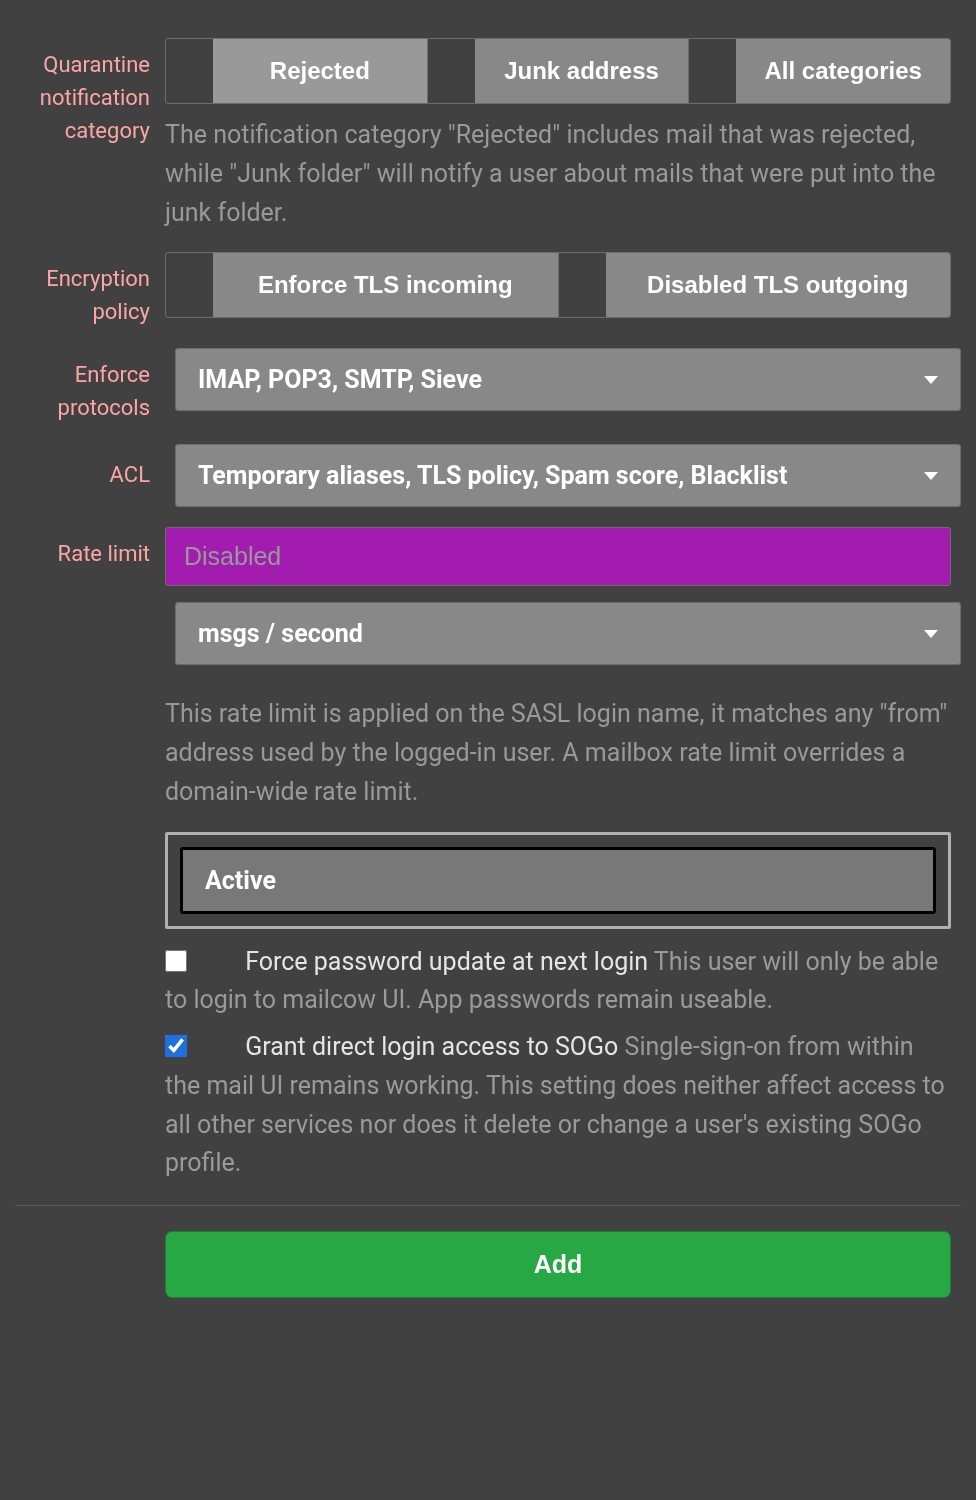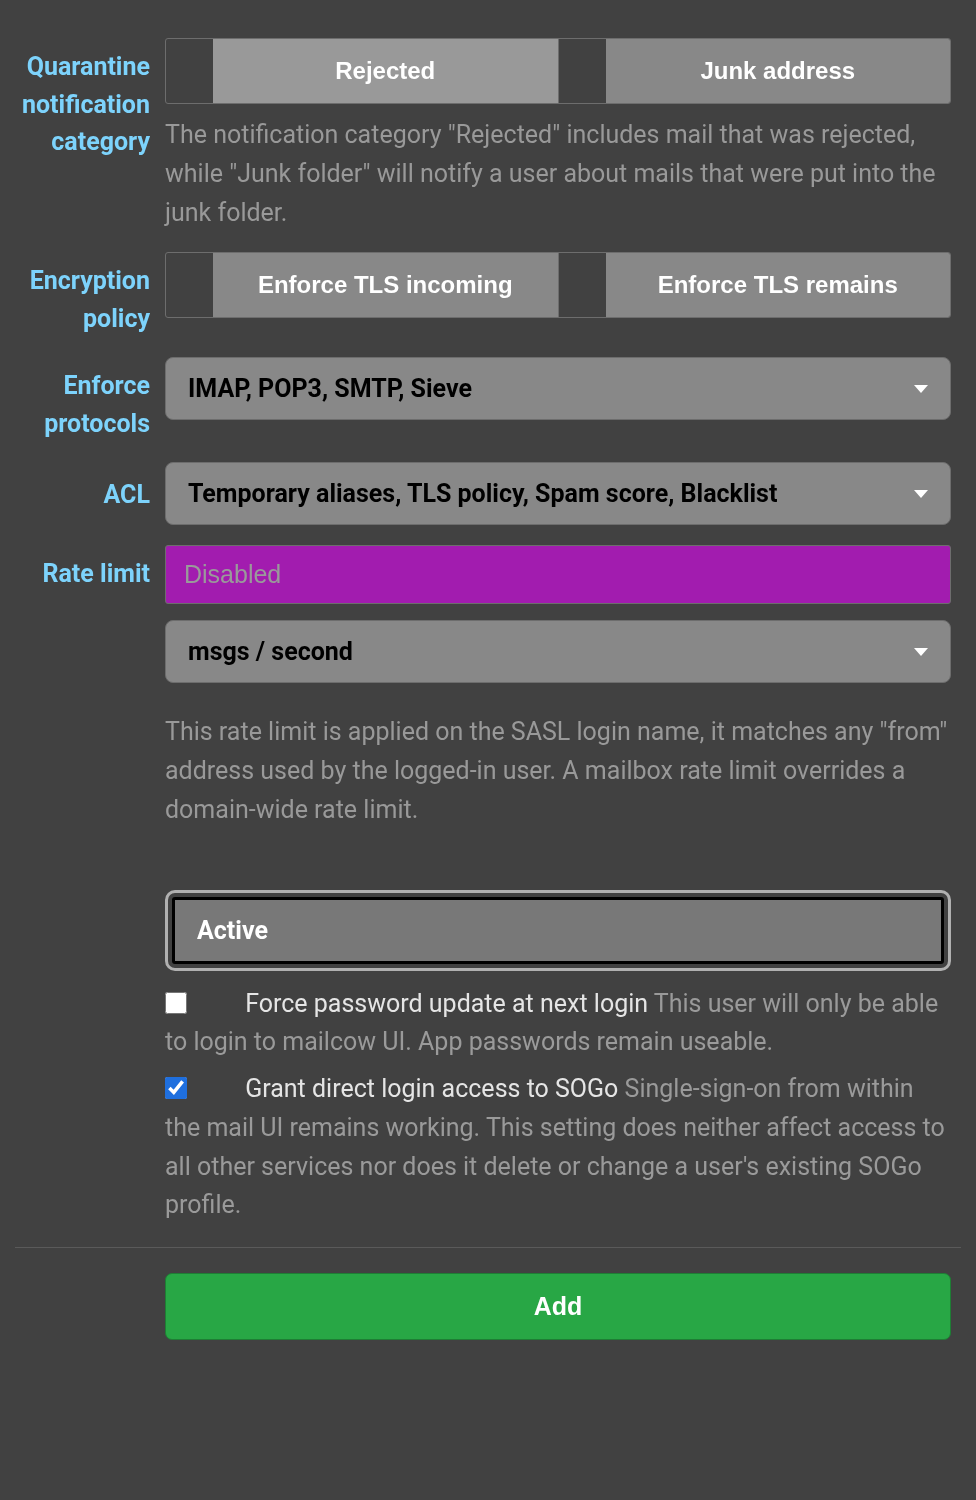--- a/index.html
+++ b/index.html
@@ -14,24 +14,23 @@
   .container { padding: 0 15px 0 15px; }
   .row {
     display: flex;
     margin-bottom: 20px;
   }
   .label-col {
     width: 150px;
     text-align: right;
     padding-right: 15px;
     padding-top: 10px;
-    color: #7dd3fc;
-    font-size: 25px;
+    color: #fca5a5;
+    font-size: 22px;
     line-height: 1.5;
-    font-weight: bold;
   }
   .field-col {
     flex: 1;
     padding-right: 10px;
   }
   .btn-group {
     display: flex;
     width: 100%;
     border-radius: 3px;
     overflow: hidden;
@@ -58,27 +57,28 @@
     font-size: 25px;
     line-height: 1.55;
     margin-top: 12px;
   }
   .select {
     display: flex;
     align-items: center;
     justify-content: space-between;
     background: #888;
     border: 1px solid #6d6d6d;
-    border-radius: 8px;
+    border-radius: 3px;
     padding: 16px 22px;
     font-size: 25px;
     font-weight: 700;
-    color: #000000;
+    color: #ffffff;
     cursor: pointer;
     width: 100%;
+    margin-left: 10px;
   }
   .select .caret {
     width: 0; height: 0;
     border-left: 7px solid transparent;
     border-right: 7px solid transparent;
     border-top: 8px solid #fff;
   }
   .select-text {
     flex: 1;
     white-space: nowrap;
@@ -89,24 +89,23 @@
     background: #a21caf;
     border: 1px solid #6d6d6d;
     border-radius: 3px;
     padding: 14px 18px;
     font-size: 25px;
     color: #ccc;
   }
   .input::placeholder { color: #9a9a9a; }
   .select-focused-wrap {
     border: 3px solid #b0b0b0;
-    border-radius: 10px;
-    padding: 4px;
+    border-radius: 2px;
+    padding: 12px;
     background: #414141;
-    margin-top: 40px;
   }
   .select-focused {
     display: flex;
     align-items: center;
     justify-content: space-between;
     background: #787878;
     border: 3px solid #000;
     border-radius: 3px;
     padding: 16px 22px;
     font-size: 25px;
@@ -149,31 +148,32 @@
 <body>
 
 <div class="container">
 
   <div class="row" style="margin-top:38px;">
     <div class="label-col">Quarantine notification category</div>
     <div class="field-col">
       <div class="btn-group">
         <button class="btn-toggle active">Rejected</button>
         <button class="btn-toggle">Junk address</button>
+        <button class="btn-toggle">All categories</button>
       </div>
       <div class="help-text">The notification category "Rejected" includes mail that was rejected, while "Junk folder" will notify a user about mails that were put into the junk folder.</div>
     </div>
   </div>
 
   <div class="row">
     <div class="label-col">Encryption policy</div>
     <div class="field-col">
       <div class="btn-group">
         <button class="btn-toggle">Enforce TLS incoming</button>
-        <button class="btn-toggle">Enforce TLS remains</button>
+        <button class="btn-toggle">Disabled TLS outgoing</button>
       </div>
     </div>
   </div>
 
   <div class="row">
     <div class="label-col">Enforce protocols</div>
     <div class="field-col">
       <div class="select">
         <span class="select-text">IMAP, POP3, SMTP, Sieve</span>
         <span class="caret"></span>

